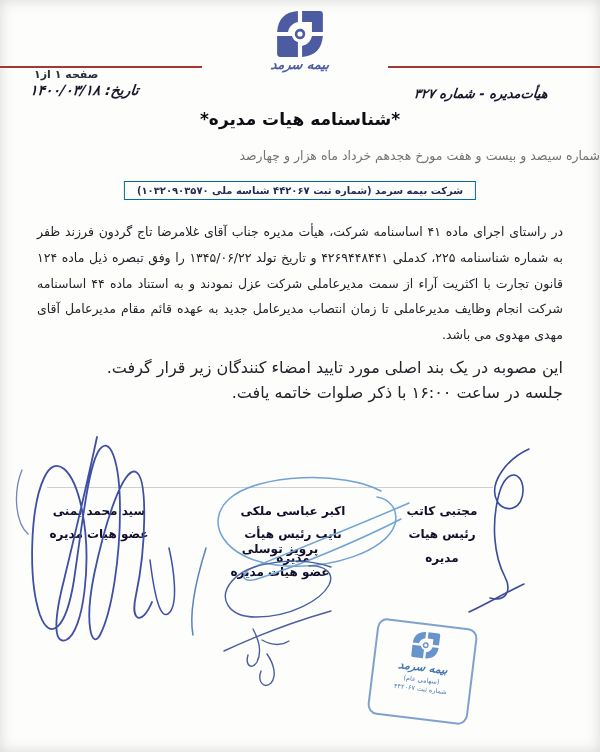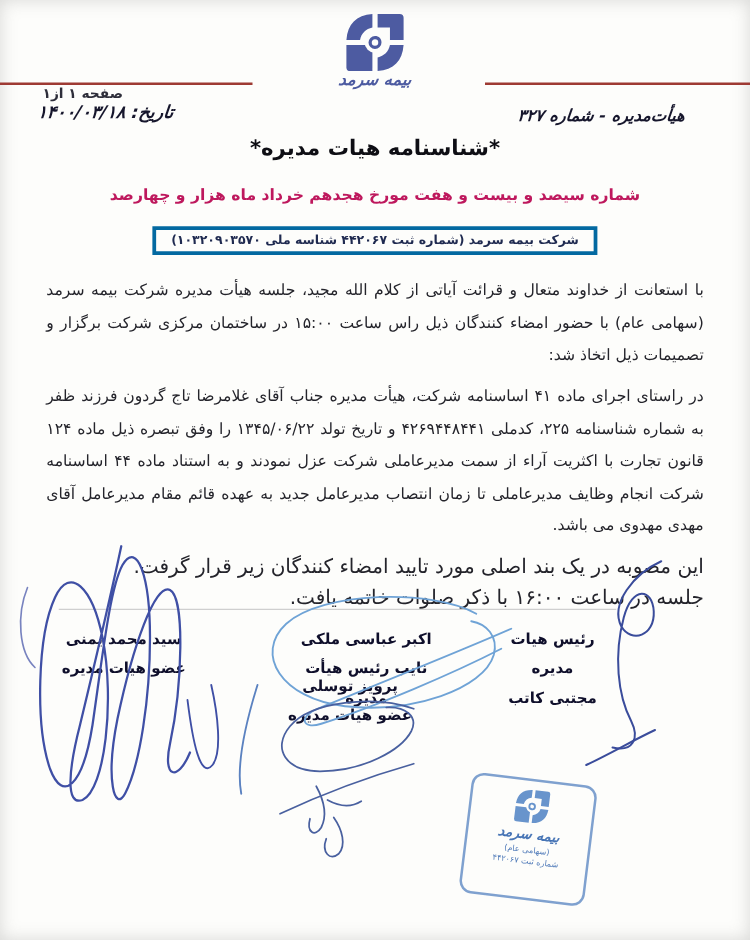--- a/index.html
+++ b/index.html
@@ -34,26 +34,26 @@
   .header-date {
     position:absolute; left:30px; top:82px; font-size:14px; font-style:italic;
     font-weight:bold; color:#16162c; direction:rtl; transform:skewX(-6deg);
   }
   
   .doc-title {
     position:absolute; top:109px; left:0; width:100%; text-align:center;
     font-size:17px; font-weight:bold; color:#0e0e14; direction:rtl;
   }
   .doc-subtitle {
-    position:absolute; top:148px; left:0; width:100%; text-align:center;
-    font-size:12.5px; font-weight:bold; color:#be185d; direction:rtl;
+    position:absolute; top:148px; left:0; width:100%; text-align:right;
+    font-size:12.5px; font-weight:normal; color:#737373; direction:rtl;
   }
   .company-box {
     position:absolute; top:181px; left:50%; transform:translateX(-50%);
-    border:3px solid #0369a1; padding:3px 12px; white-space:nowrap;
+    border:1px solid #0369a1; padding:3px 12px; white-space:nowrap;
     font-size:10px; font-weight:bold; color:#1f2a50; direction:rtl;
   }
   
   .body-text {
     position:absolute; top:219px; left:37px; right:37px;
     direction:rtl; text-align:justify; font-size:12.5px; line-height:2.06;
     color:#24242b;
   }
   .body-text p { margin:0 0 8px 0; }
   .body-text p.short { text-align:right; line-height:1.55; font-size:16px; margin:0; }
@@ -104,31 +104,30 @@
   <div class="rule-red right"></div>
   <div class="page-label">صفحه ۱ از۱</div>
   <div class="header-ref">هیأت‌مدیره - شماره ۳۲۷</div>
   <div class="header-date">تاریخ: ۱۴۰۰/۰۳/۱۸</div>
 
   <div class="doc-title">*شناسنامه هیات مدیره*</div>
   <div class="doc-subtitle">شماره سیصد و بیست و هفت مورخ هجدهم خرداد ماه هزار و چهارصد</div>
   <div class="company-box">شرکت بیمه سرمد (شماره ثبت ۴۴۲۰۶۷ شناسه ملی ۱۰۳۲۰۹۰۳۵۷۰)</div>
 
   <div class="body-text">
-    <p>با استعانت از خداوند متعال و قرائت آیاتی از کلام الله مجید، جلسه هیأت مدیره شرکت بیمه سرمد (سهامی عام) با حضور امضاء کنندگان ذیل راس ساعت ۱۵:۰۰ در ساختمان مرکزی شرکت برگزار و تصمیمات ذیل اتخاذ شد:</p>
     <p>در راستای اجرای ماده ۴۱ اساسنامه شرکت، هیأت مدیره جناب آقای غلامرضا تاج گردون فرزند ظفر به شماره شناسنامه ۲۲۵، کدملی ۴۲۶۹۴۴۸۴۴۱ و تاریخ تولد ۱۳۴۵/۰۶/۲۲ را وفق تبصره ذیل ماده ۱۲۴ قانون تجارت با اکثریت آراء از سمت مدیرعاملی شرکت عزل نمودند و به استناد ماده ۴۴ اساسنامه شرکت انجام وظایف مدیرعاملی تا زمان انتصاب مدیرعامل جدید به عهده قائم مقام مدیرعامل آقای مهدی مهدوی می باشد.</p>
     <p class="short">این مصوبه در یک بند اصلی مورد تایید امضاء کنندگان زیر قرار گرفت.</p>
     <p class="short">جلسه در ساعت ۱۶:۰۰ با ذکر صلوات خاتمه یافت.</p>
   </div>
 
   <div class="fold-line"></div>
 
   <div class="signer signer-kateb">
+    <div>مجتبی کاتب</div>
     <div>رئیس هیات مدیره</div>
-    <div>مجتبی کاتب</div>
   </div>
   <div class="signer signer-abbasi">
     <div>اکبر عباسی ملکی</div>
     <div>نایب رئیس هیأت مدیره</div>
   </div>
   <div class="signer signer-yamani">
     <div>سید محمد یمنی</div>
     <div>عضو هیات مدیره</div>
   </div>
   <div class="signer signer-tavasoli">

